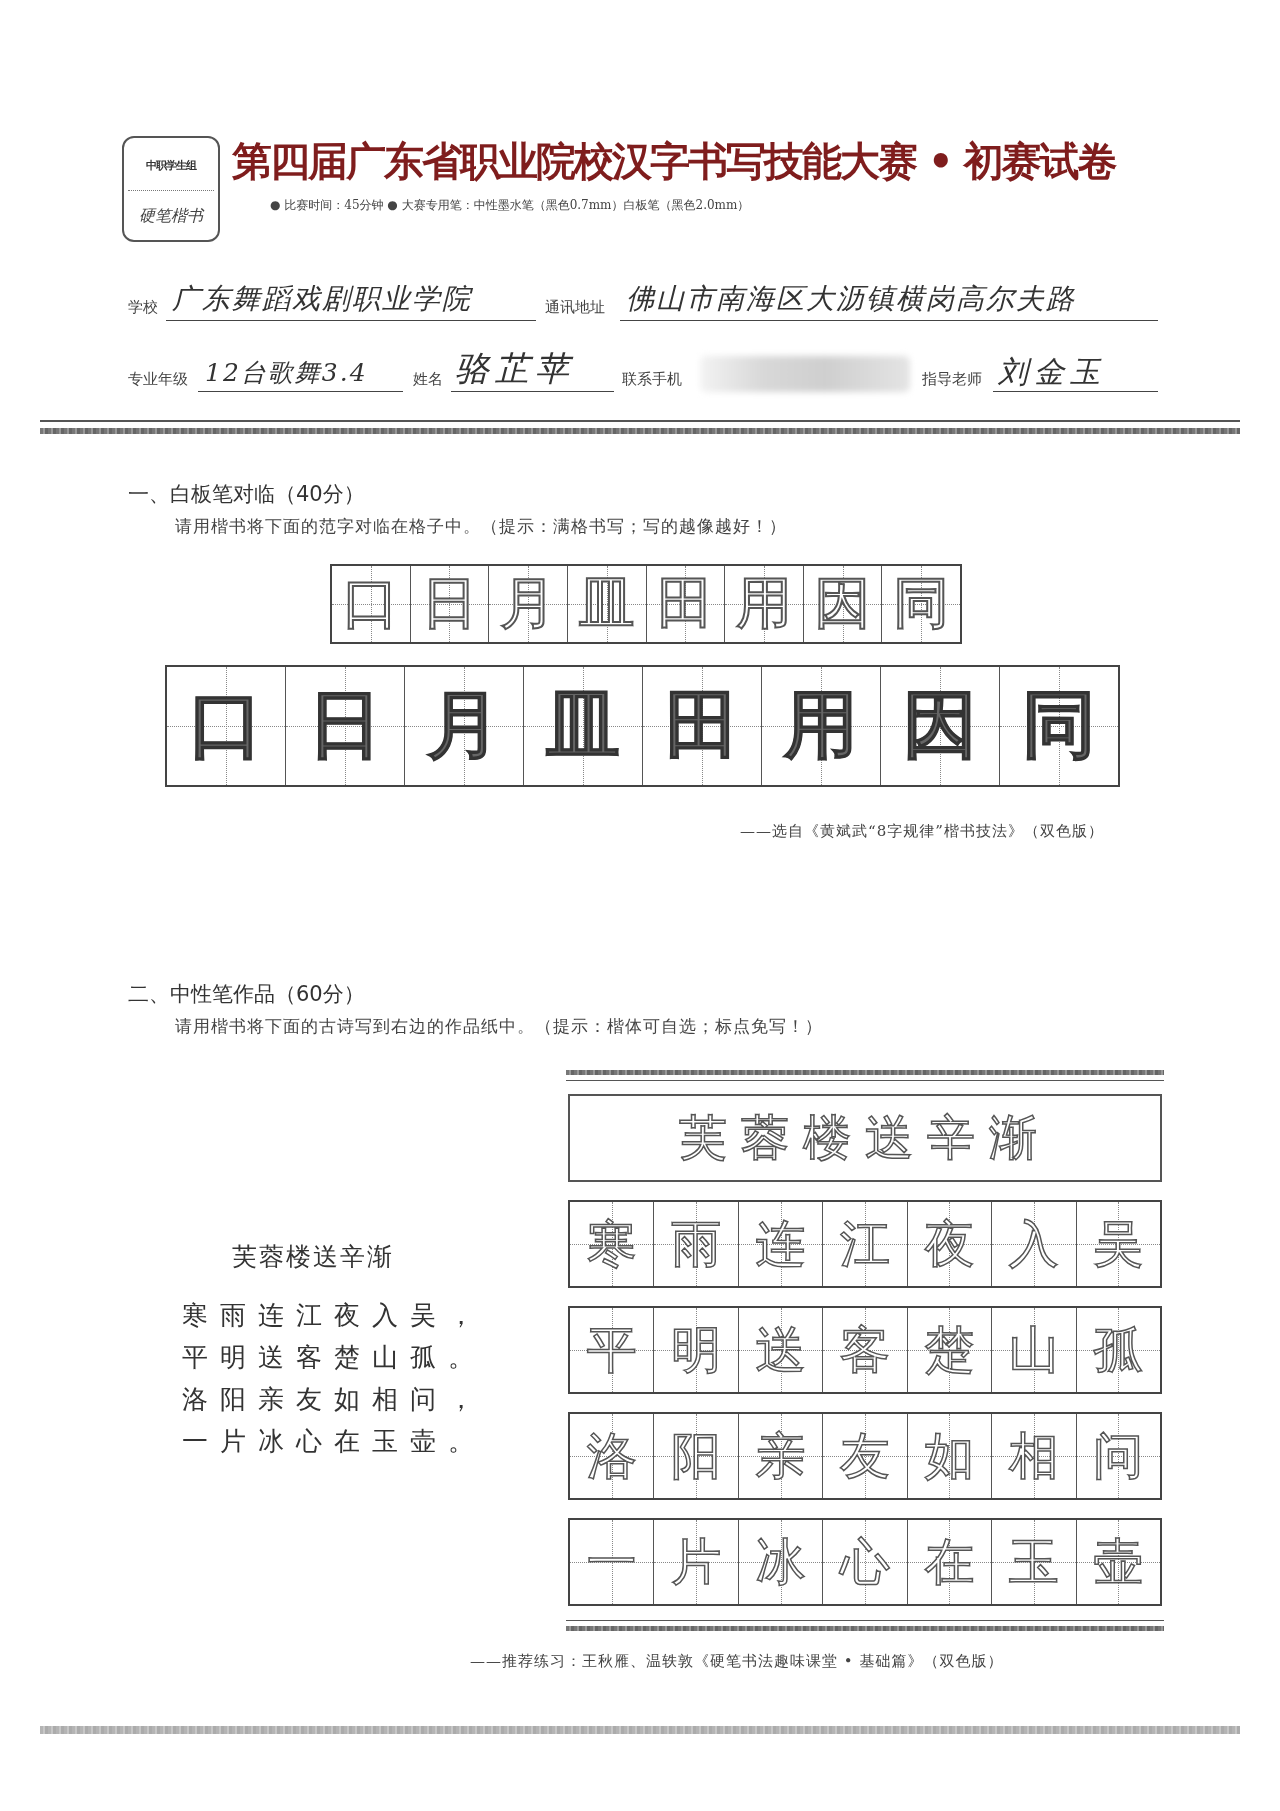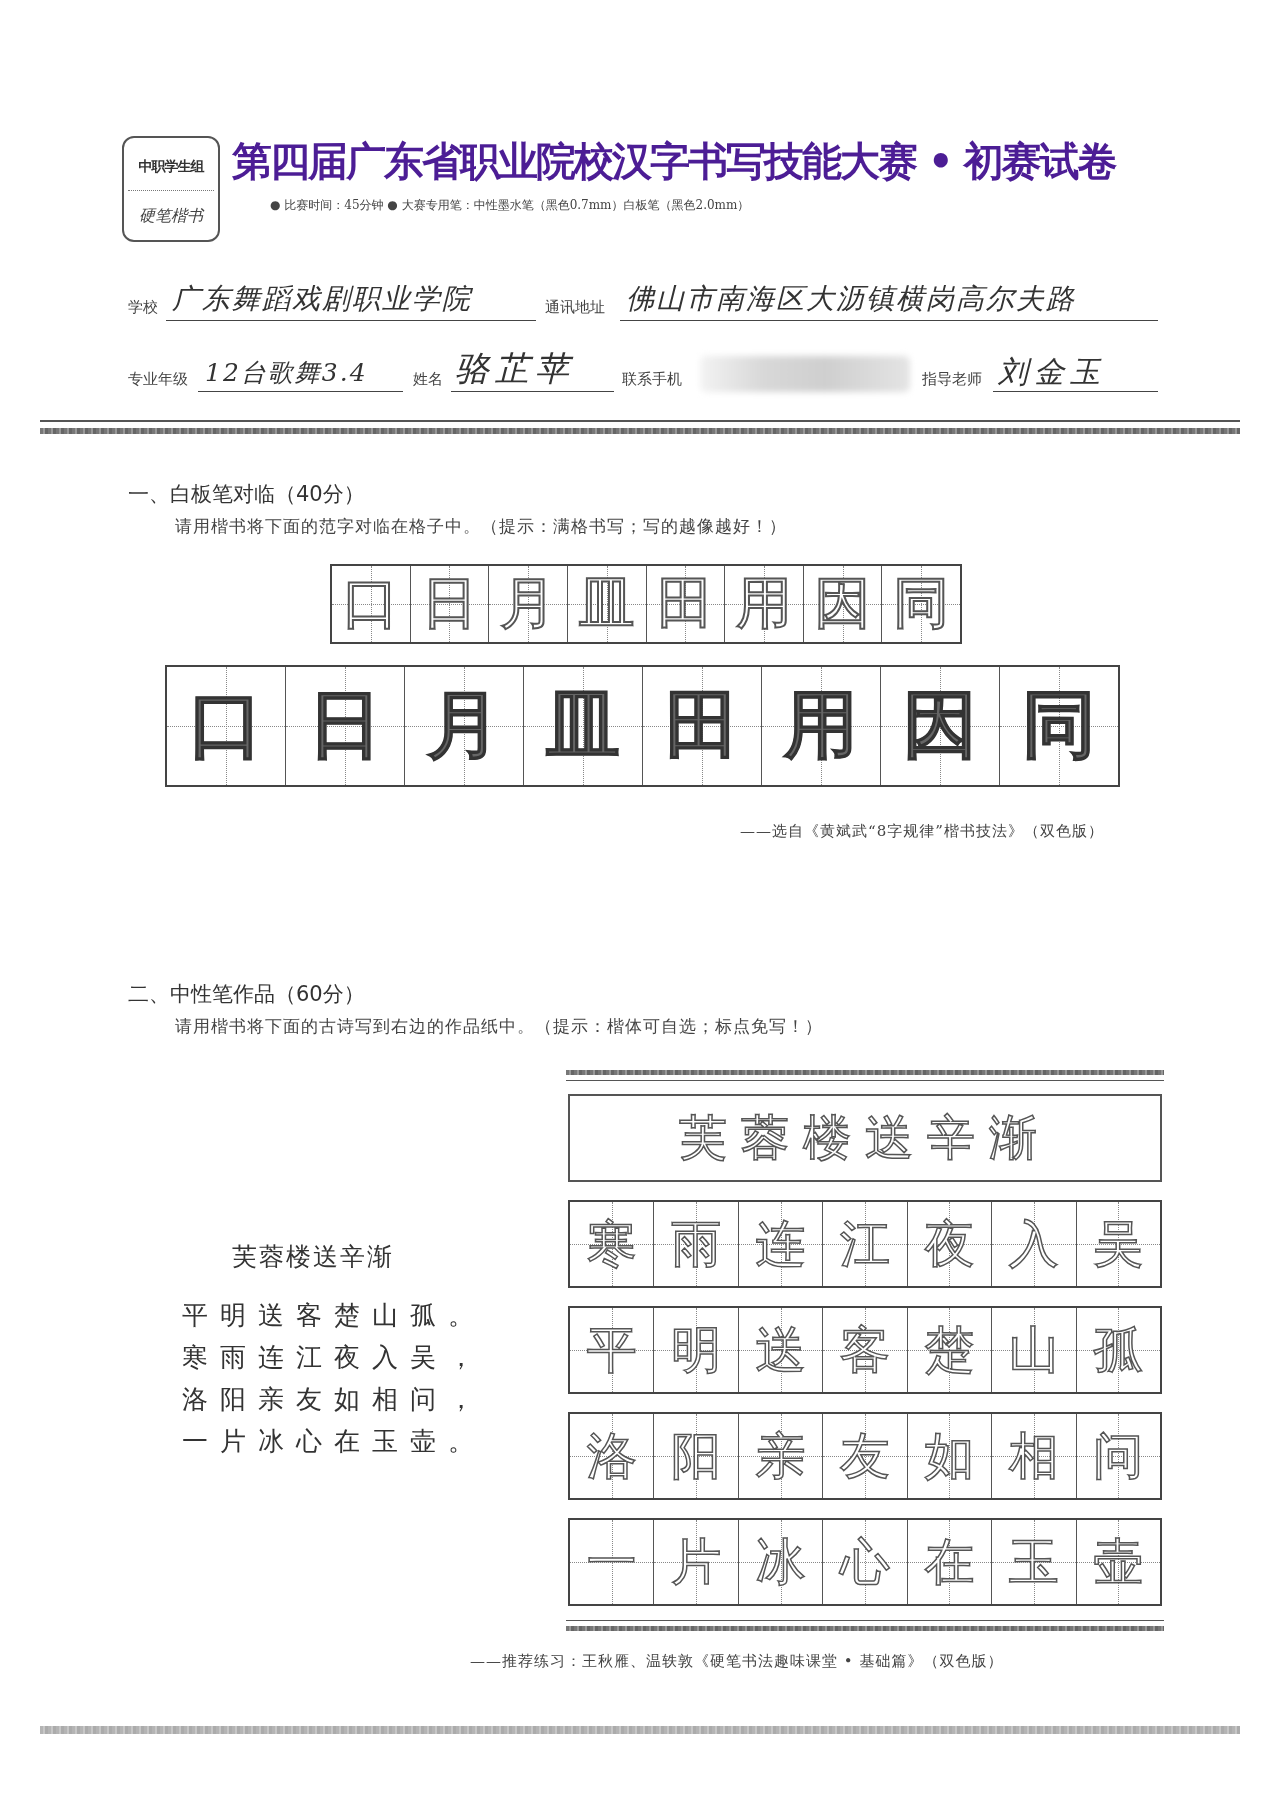--- a/index.html
+++ b/index.html
@@ -1,23 +1,23 @@
 <!DOCTYPE html>
 <html><head>
 <meta charset="utf-8">
 <style>
   html,body{margin:0;padding:0;background:#fff;}
   body{width:1280px;height:1811px;position:relative;overflow:hidden;font-family:"DejaVu Sans",sans-serif;color:#2a2a2a;}
   .abs{position:absolute;}
   
   .badge{left:122px;top:136px;width:98px;height:106px;border:2px solid #555;border-radius:12px;box-sizing:border-box;}
-  .badge .top{position:absolute;left:0;right:0;top:6px;height:44px;text-align:center;font-size:14px;font-weight:bold;line-height:44px;color:#333;letter-spacing:-1px;}
+  .badge .top{position:absolute;left:0;right:0;top:6px;height:44px;text-align:center;font-size:11px;font-weight:bold;line-height:44px;color:#333;letter-spacing:-1px;}
   .badge .div{position:absolute;left:4px;right:4px;top:52px;border-top:1px dotted #777;}
   .badge .bot{position:absolute;left:0;right:0;top:58px;height:40px;text-align:center;font-family:"DejaVu Serif",serif;font-size:16px;font-style:italic;line-height:40px;color:#444;}
-  .title{left:232px;top:134px;font-size:40px;font-weight:bold;color:#4c1d95;letter-spacing:-2px;white-space:nowrap;}
+  .title{left:232px;top:134px;font-size:40px;font-weight:bold;color:#7f1d1d;letter-spacing:-2px;white-space:nowrap;}
   .subline{left:270px;top:197px;font-family:"DejaVu Serif",serif;font-size:12px;color:#444;white-space:nowrap;}
   
   .flabel{font-size:15px;color:#444;white-space:nowrap;}
   .fval{font-family:"DejaVu Serif",serif;font-style:italic;font-size:28px;color:#333;white-space:nowrap;letter-spacing:2px;}
   .uline{border-bottom:1.5px solid #444;height:0;}
   .blur{background:linear-gradient(90deg,#f3f3f3,#d8d8d8 30%,#cfcfcf 60%,#e4e4e4);filter:blur(3px);border-radius:6px;}
   
   .rule-thin{border-top:2px solid #555;}
   .rule-thick{height:6px;background:repeating-linear-gradient(90deg,#777 0 3px,#999 3px 5px,#666 5px 8px);}
   .sec-title{font-size:21px;color:#333;white-space:nowrap;}
@@ -128,22 +128,22 @@
     </div>
 </div>
 
 <div class="abs source" style="left:740px;top:822px;">——选自《黄斌武“8字规律”楷书技法》（双色版）</div>
 
 <div class="abs sec-title" style="left:128px;top:980px;">二、中性笔作品（60分）</div>
 <div class="abs sec-desc" style="left:175px;top:1015px;text-align:right;">请用楷书将下面的古诗写到右边的作品纸中。（提示：楷体可自选；标点免写！）</div>
 
 <div class="abs poem-ref-title" style="left:232px;top:1240px;">芙蓉楼送辛渐</div>
 <div class="abs" style="left:182px;top:1298px;">
+  <div class="poem-line" style="height:42px;">寒雨连江夜入吴，</div>
   <div class="poem-line" style="height:42px;">平明送客楚山孤。</div>
-  <div class="poem-line" style="height:42px;">寒雨连江夜入吴，</div>
   <div class="poem-line" style="height:42px;">洛阳亲友如相问，</div>
   <div class="poem-line" style="height:42px;">一片冰心在玉壶。</div>
 </div>
 
 <div class="abs rule-thick" style="left:566px;top:1070px;width:598px;height:5px;"></div>
 <div class="abs rule-thin" style="left:566px;top:1080px;width:598px;border-top-width:1px;"></div>
 
 <div class="abs poem-title-box" style="left:568px;top:1094px;width:594px;height:88px;">
   <span>芙蓉楼送辛渐</span>
 </div>

